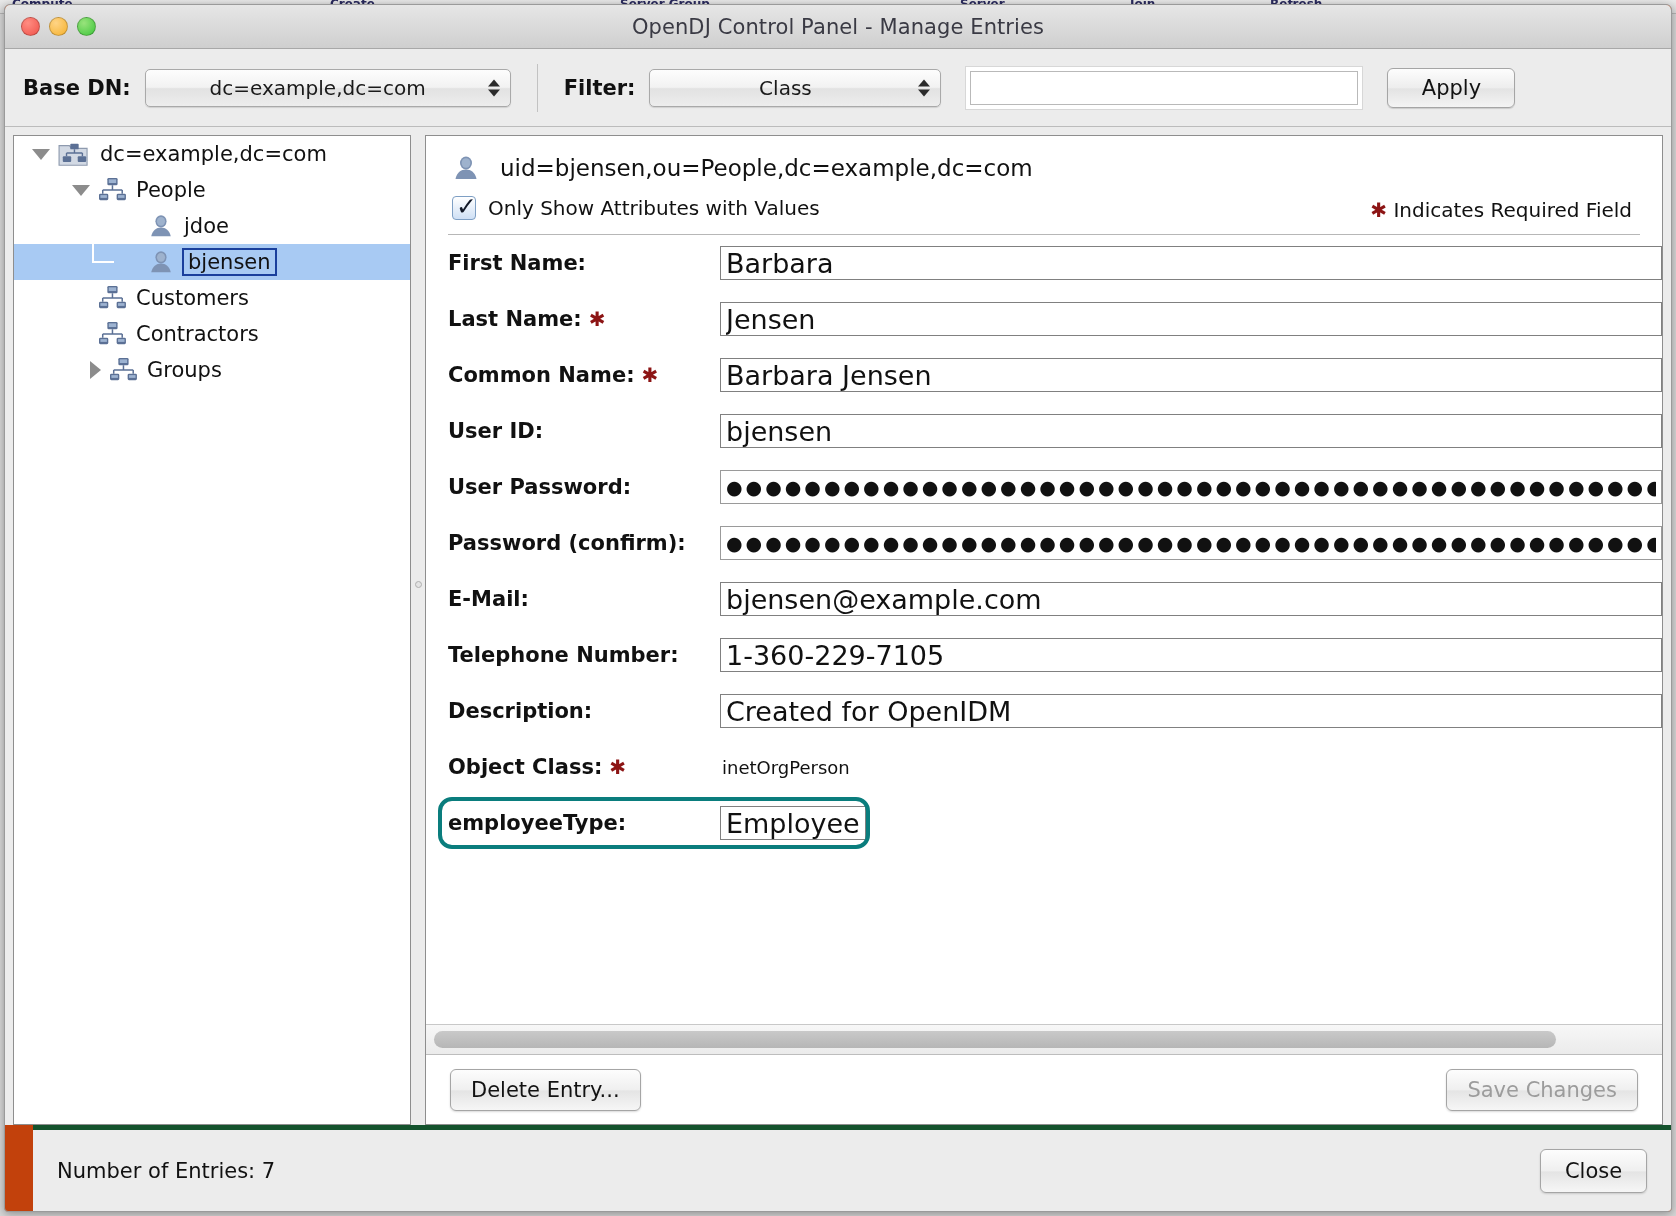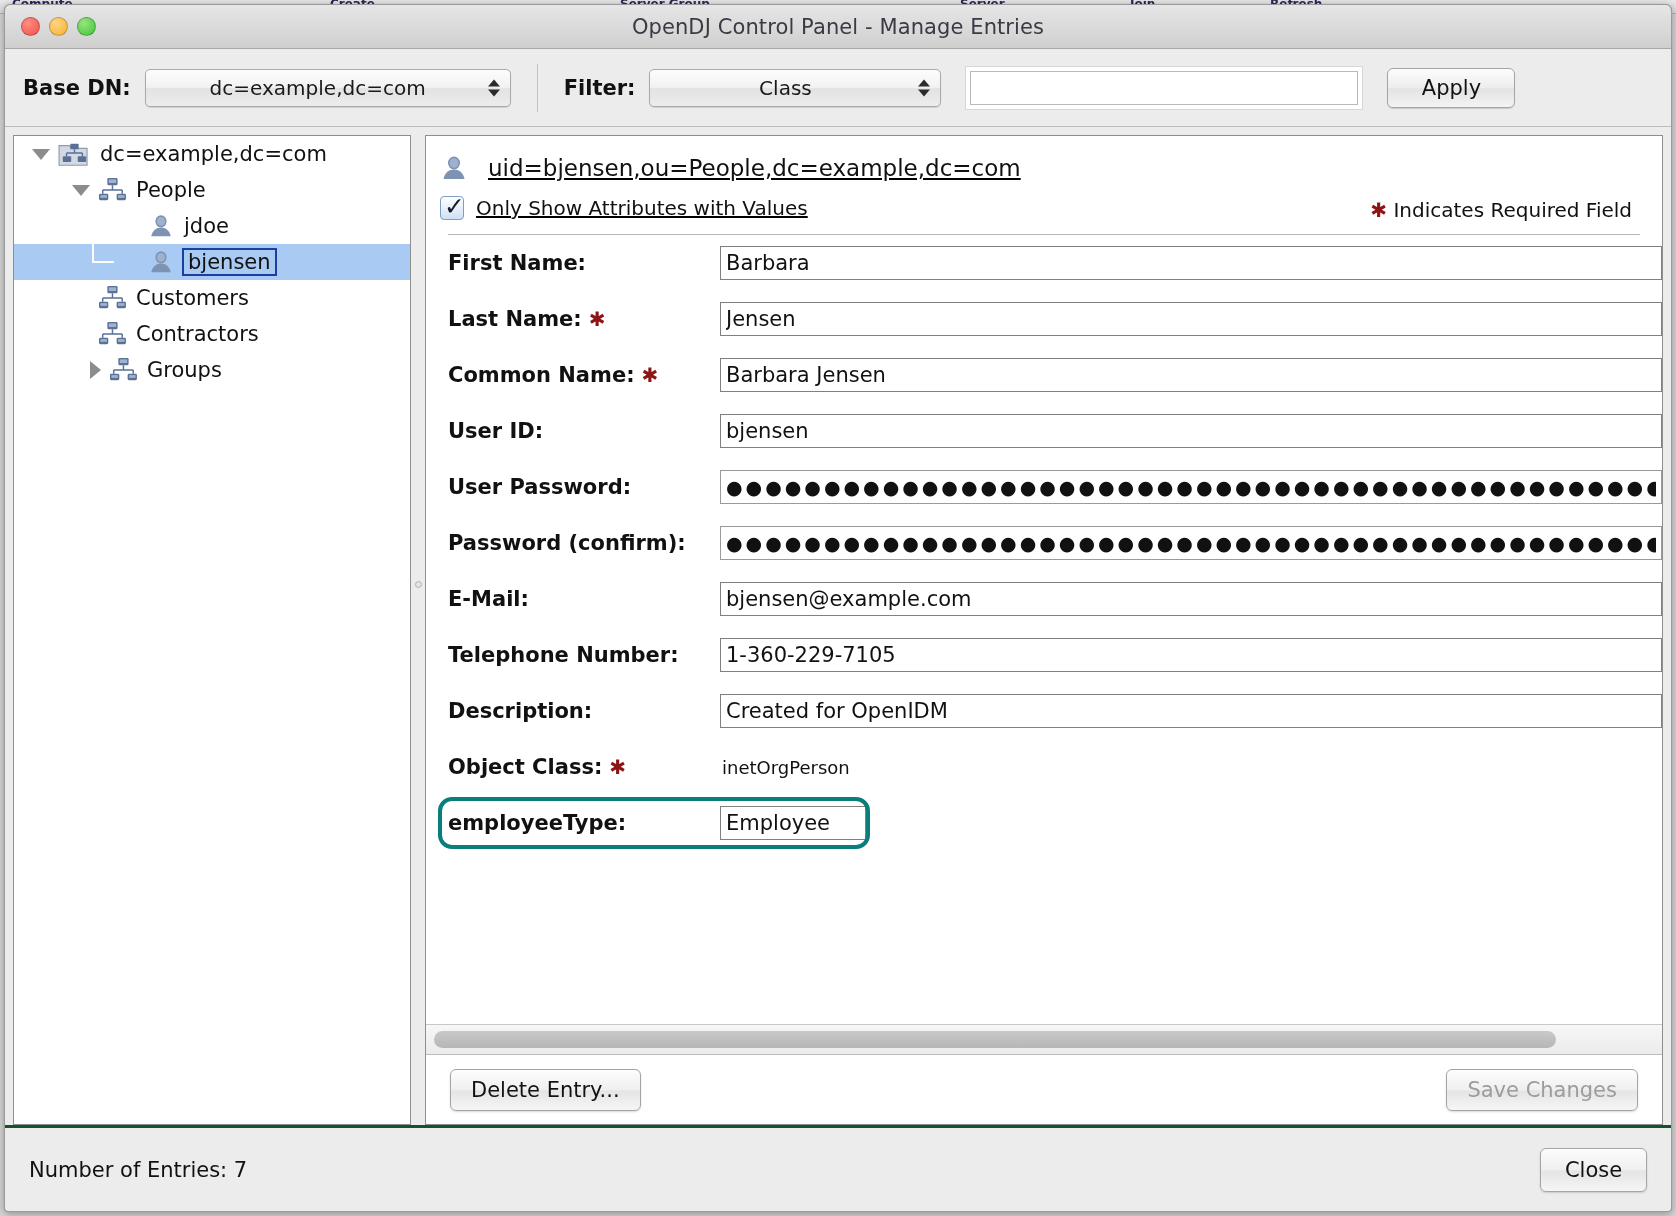--- a/index.html
+++ b/index.html
@@ -174,21 +174,21 @@
   
   #detail-panel {
     flex: 1 1 auto;
     background: #fff;
     border: 1px solid #8e8e8e;
     display: flex; flex-direction: column;
     min-width: 0;
     overflow: hidden;
   }
 
-  #entry-head { padding: 18px 0 0 14px; text-decoration: underline; }
+  #entry-head { padding: 18px 0 0 26px; }
   #entry-dn-row { display: flex; align-items: center; gap: 12px; }
   #entry-dn { font-size: 23px; color: #111; }
 
   #chk-row {
     display: flex; align-items: center; gap: 12px;
     margin-top: 14px; position: relative;
   }
   .checkbox {
     width: 24px; height: 24px; flex: 0 0 24px;
     border: 1px solid #7e9fc4; border-radius: 4px;
@@ -223,21 +223,21 @@
   }
   .f-label {
     width: 272px; flex: 0 0 272px;
     font-size: 21px; font-weight: bold; color: #111;
     white-space: nowrap;
   }
   .f-input {
     height: 34px;
     border: 1px solid #808080;
     background: #fff;
-    font-size: 21px;
+    font-size: 27px;
     font-family: inherit;
     color: #111;
     padding: 0 5px;
     outline: none;
     width: 1110px;
   }
   .f-input.pwd {
     border-color: #9a9a9a;
     letter-spacing: 3px;
     font-size: 19px;
@@ -287,23 +287,24 @@
     font-size: 21px; font-family: inherit; color: #121212;
     box-shadow: 0 1px 2px rgba(0,0,0,.15);
     cursor: pointer;
   }
   .btn.disabled { color: #9c9c9c; cursor: default; }
 
   
   #statusbar {
     flex: 0 0 86px; height: 86px;
     background: #ececec;
-    border-top: 3px solid #14532d;
+    border-top: 5px solid #14532d;
     display: flex; align-items: center; justify-content: space-between;
     padding: 0 24px;
+    margin-left: 28px;
   }
   #entries-count { font-size: 21px; color: #111; }
   #close-btn { width: 107px; height: 44px; }
 </style>
 </head>
 <body>
 
 <div id="bg-strip">
     <span class="bg-lbl" style="left: 12px;">Compute</span>
     <span class="bg-lbl" style="left: 330px;">Create</span>

